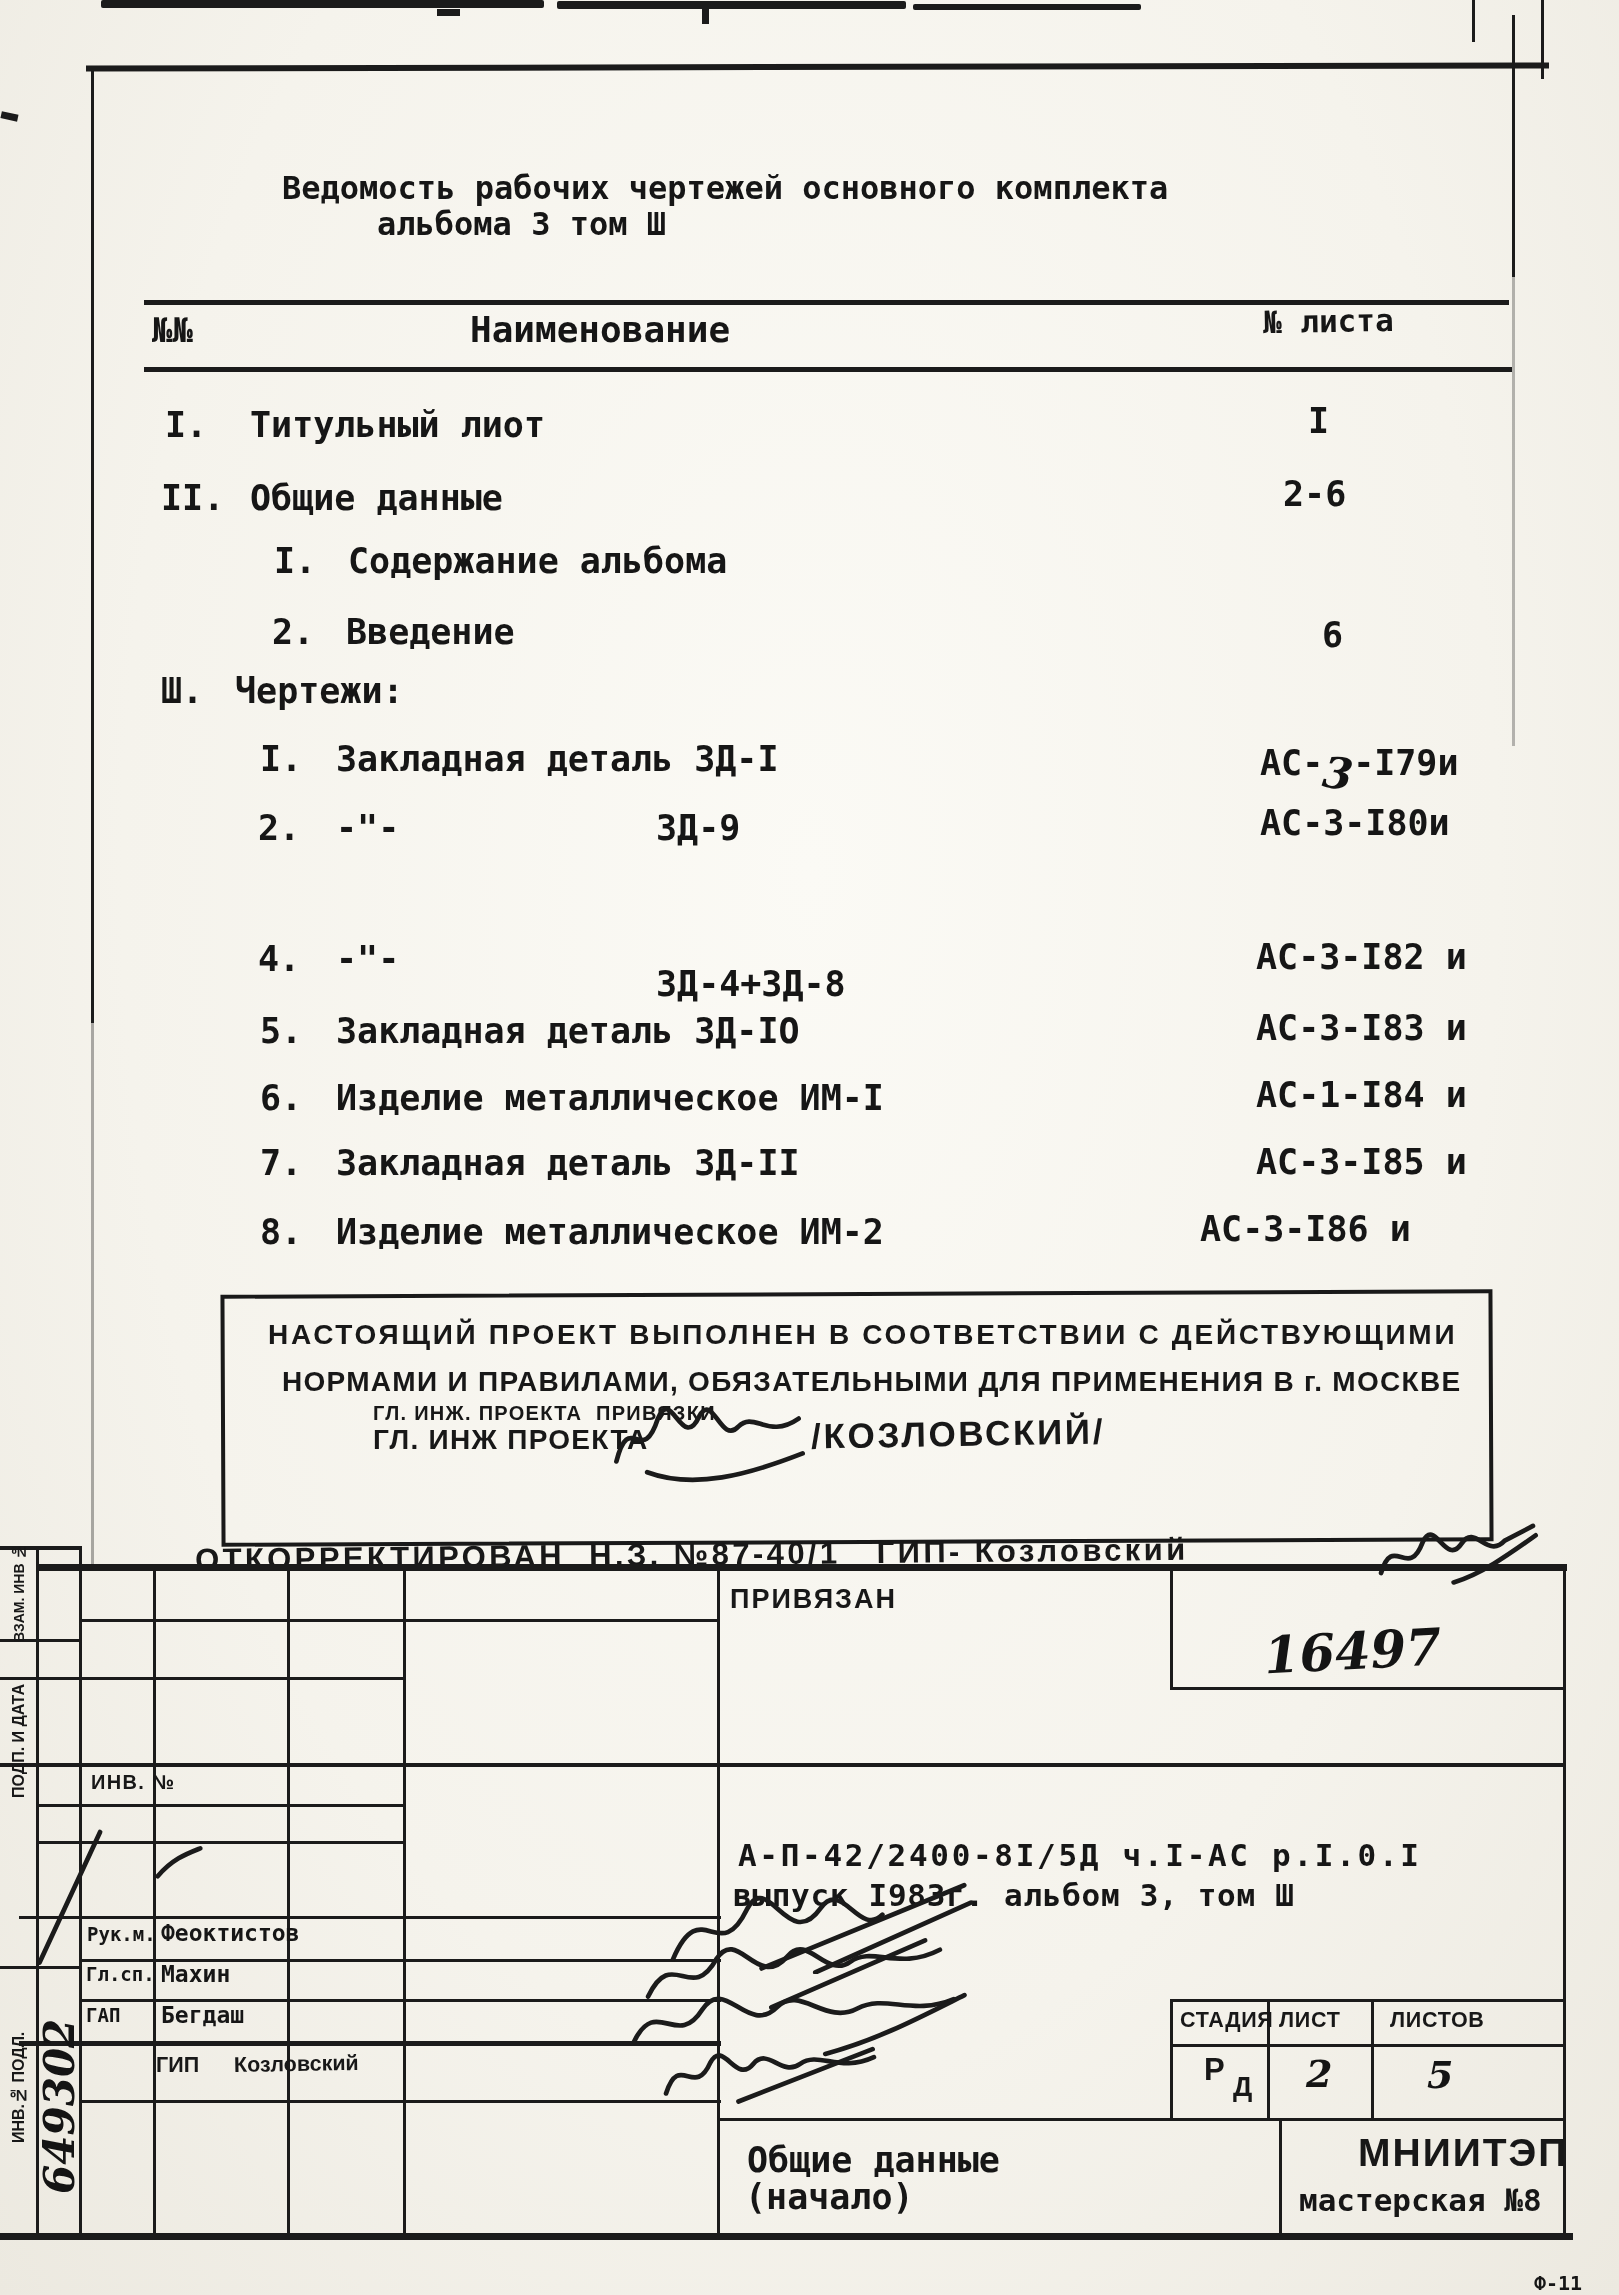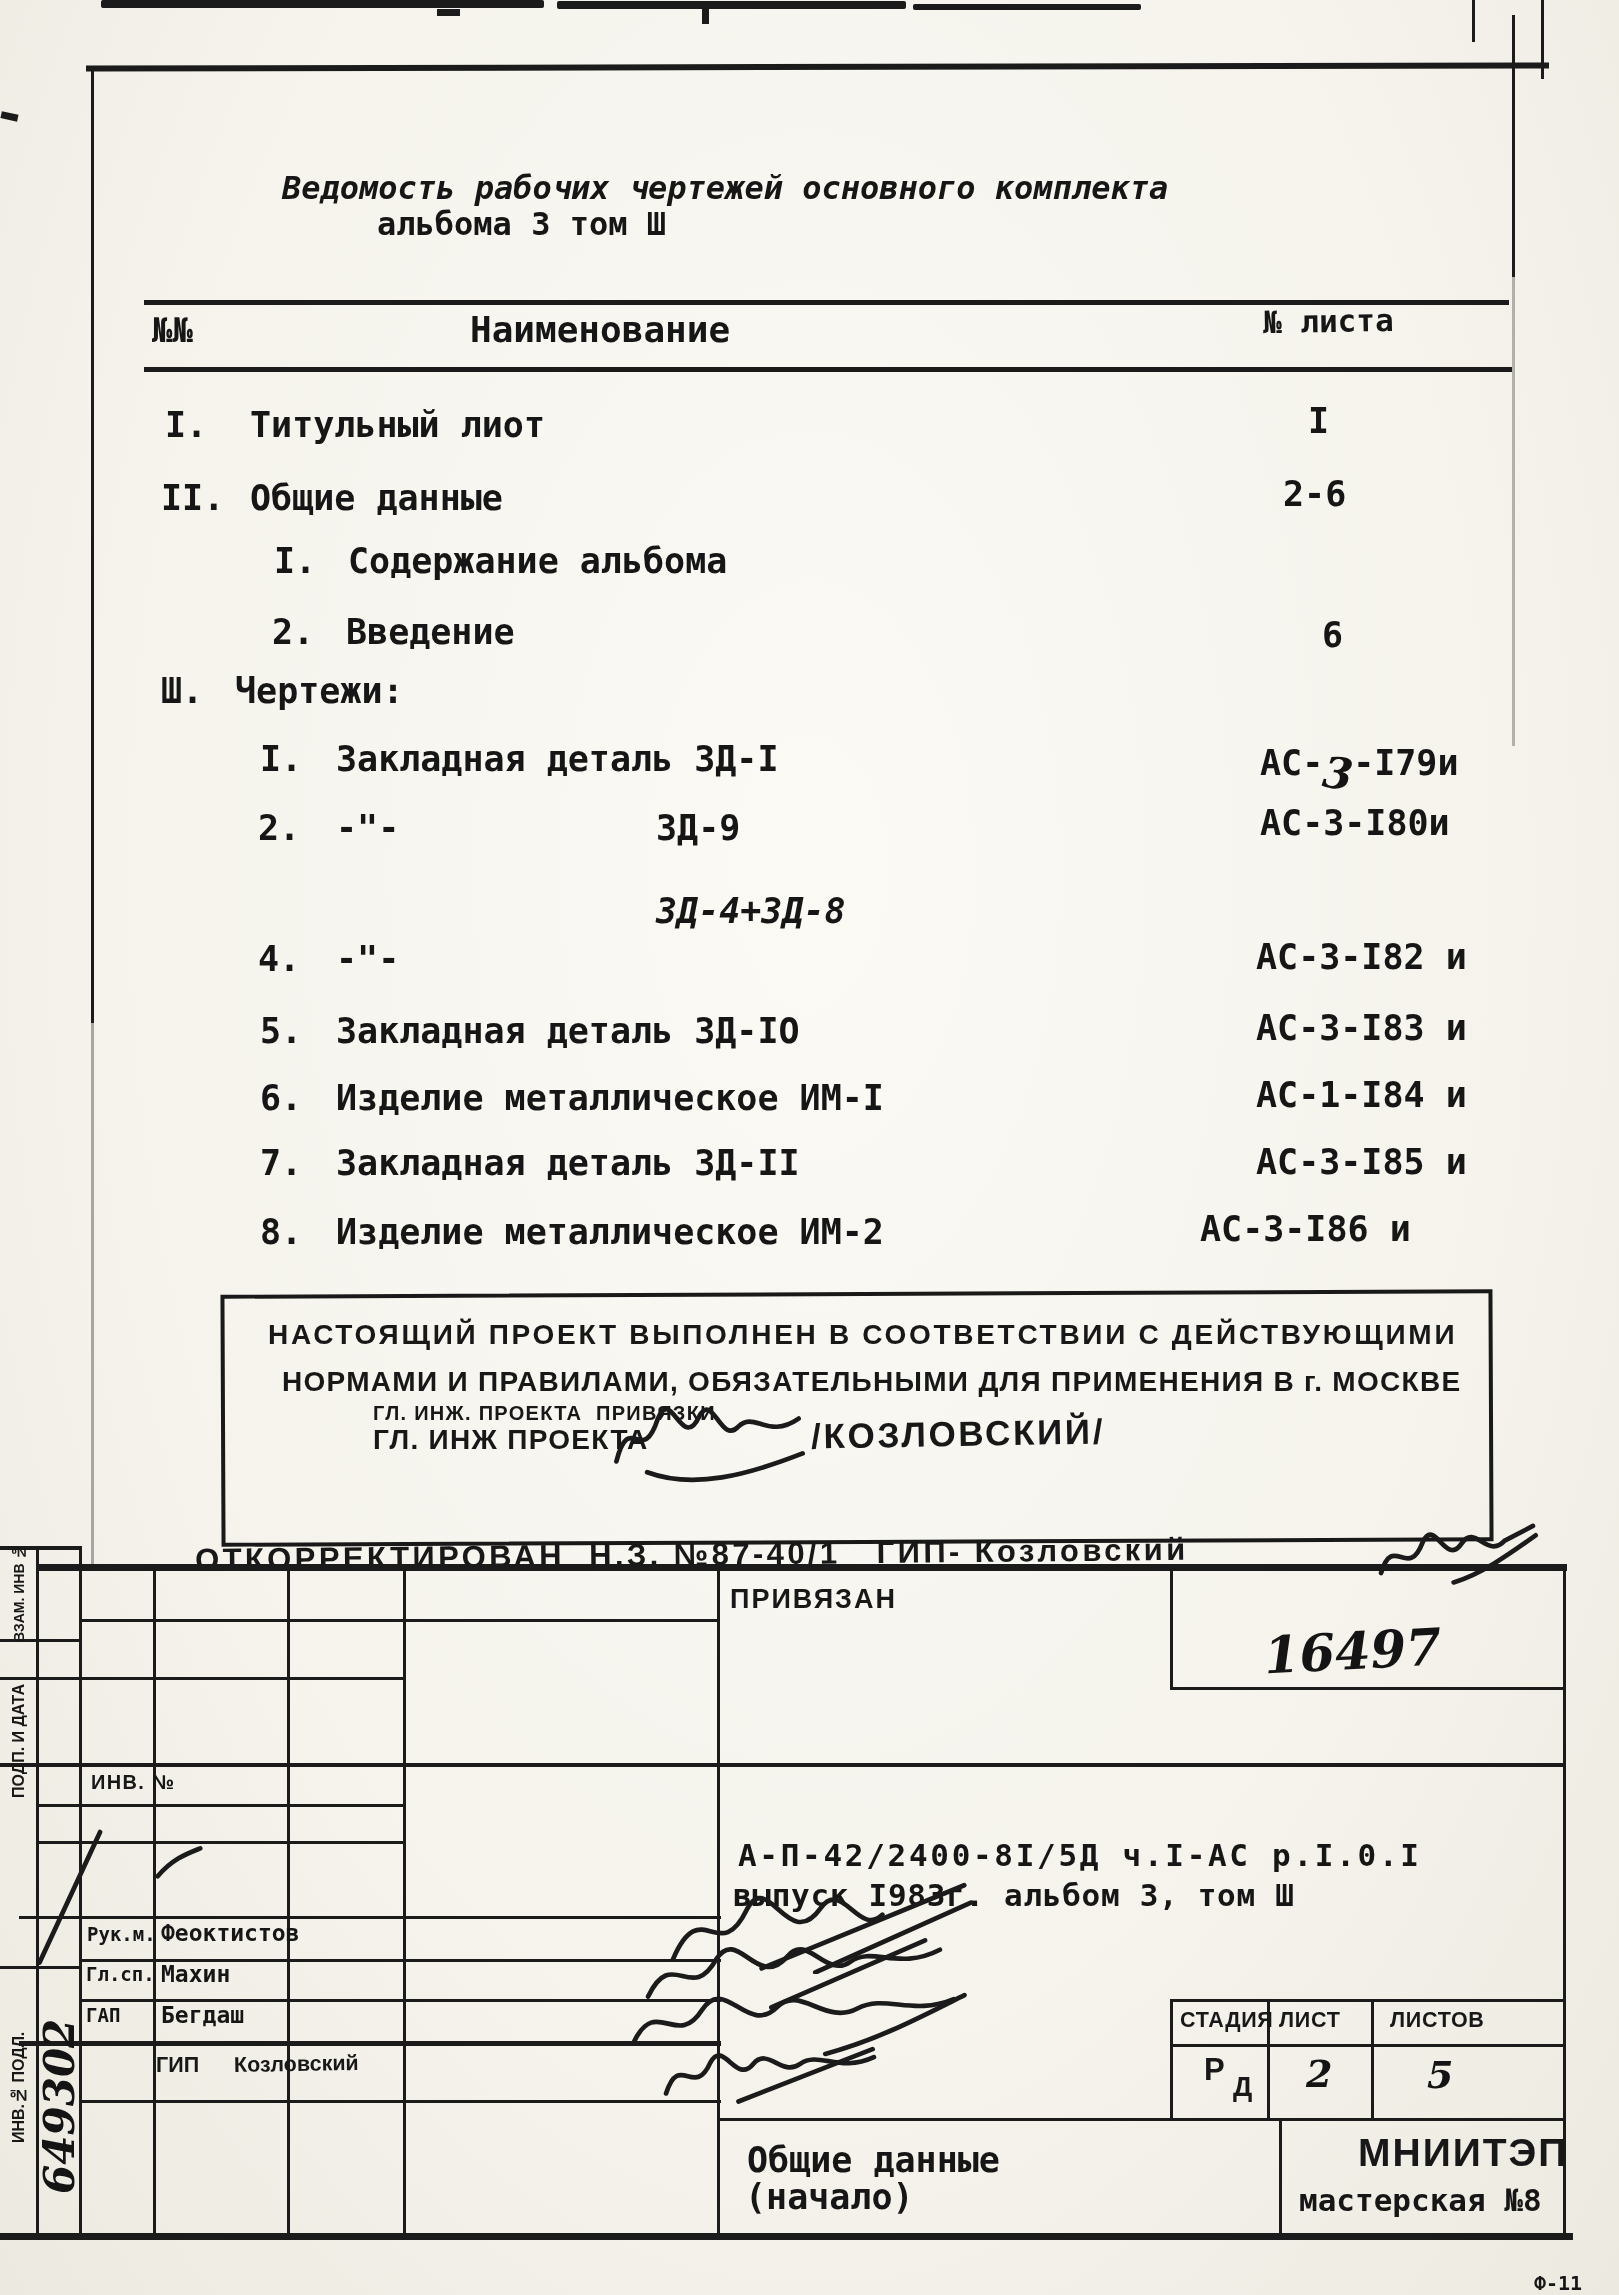--- a/index.html
+++ b/index.html
@@ -34,21 +34,21 @@
   <div class="mark" style="left:1.3px;top:113px;width:17.4px;height:6.7px;transform:rotate(12deg);"></div>
 
   <div class="hl" style="left:86px;top:64px;width:1463px;height:6px;transform:rotate(-0.12deg);"></div>
   <div class="vl" style="left:91px;top:70px;width:3.4px;height:953px;"></div>
   <div class="vl" style="left:91px;top:1023px;width:3.4px;height:544px;opacity:.35;"></div>
   <div class="vl" style="left:1512px;top:14.8px;width:3.4px;height:262px;"></div>
   <div class="vl" style="left:1512px;top:276px;width:2.7px;height:470px;opacity:.3;"></div>
   <div class="vl" style="left:1472px;top:0;width:3.4px;height:42px;"></div>
   <div class="vl" style="left:1541px;top:0;width:3.4px;height:79px;"></div>
 
-  <div class="typed" style="left:282px;top:169px;font-size:32px;font-style:italic;">Ведомость рабочих чертежей основного комплекта</div>
+  <div class="typed" style="left:282px;top:169px;font-size:32px;">Ведомость рабочих чертежей основного комплекта</div>
   <div class="typed" style="left:377px;top:205px;font-size:32px;">альбома 3 том Ш</div>
 
   <div class="hl" style="left:144px;top:300px;width:1365px;height:5.4px;"></div>
   <div class="typed" style="left:152px;top:310px;font-size:34px;">№№</div>
   <div class="typed" style="left:470px;top:309px;font-size:36px;">Наименование</div>
   <div class="typed" style="left:1263px;top:303px;font-size:31px;transform:rotate(-1deg);">№ листа</div>
   <div class="hl" style="left:144px;top:367px;width:1368px;height:5.4px;"></div>
 
   <div class="typed" style="left:165px;top:405px;font-size:35px;">I.</div>
   <div class="typed" style="left:250px;top:405px;font-size:35px;">Титульный лиот</div>
@@ -76,21 +76,21 @@
     <span class="typed" style="position:static;font-size:35px;">-I79и</span>
   </div>
 
   <div class="typed" style="left:258px;top:808px;font-size:35px;">2.</div>
   <div class="typed" style="left:336px;top:808px;font-size:35px;">-"-</div>
   <div class="typed" style="left:656px;top:808px;font-size:35px;">ЗД-9</div>
   <div class="typed" style="left:1260px;top:803px;font-size:35px;">АС-3-I80и</div>
 
   <div class="typed" style="left:258px;top:939px;font-size:35px;">4.</div>
   <div class="typed" style="left:336px;top:939px;font-size:35px;">-"-</div>
-  <div class="typed" style="left:656px;top:891px;font-size:35px;font-style:italic;">ЗД-4+ЗД-8</div>
+  <div class="typed" style="left:656px;top:964px;font-size:35px;">ЗД-4+ЗД-8</div>
   <div class="typed" style="left:1256px;top:937px;font-size:35px;">АС-3-I82 и</div>
 
   <div class="typed" style="left:260px;top:1011px;font-size:35px;">5.</div>
   <div class="typed" style="left:336px;top:1011px;font-size:35px;">Закладная деталь ЗД-IO</div>
   <div class="typed" style="left:1256px;top:1008px;font-size:35px;">АС-3-I83 и</div>
 
   <div class="typed" style="left:260px;top:1078px;font-size:35px;">6.</div>
   <div class="typed" style="left:336px;top:1078px;font-size:35px;">Изделие металлическое ИМ-I</div>
   <div class="typed" style="left:1256px;top:1075px;font-size:35px;">АС-1-I84 и</div>
 

